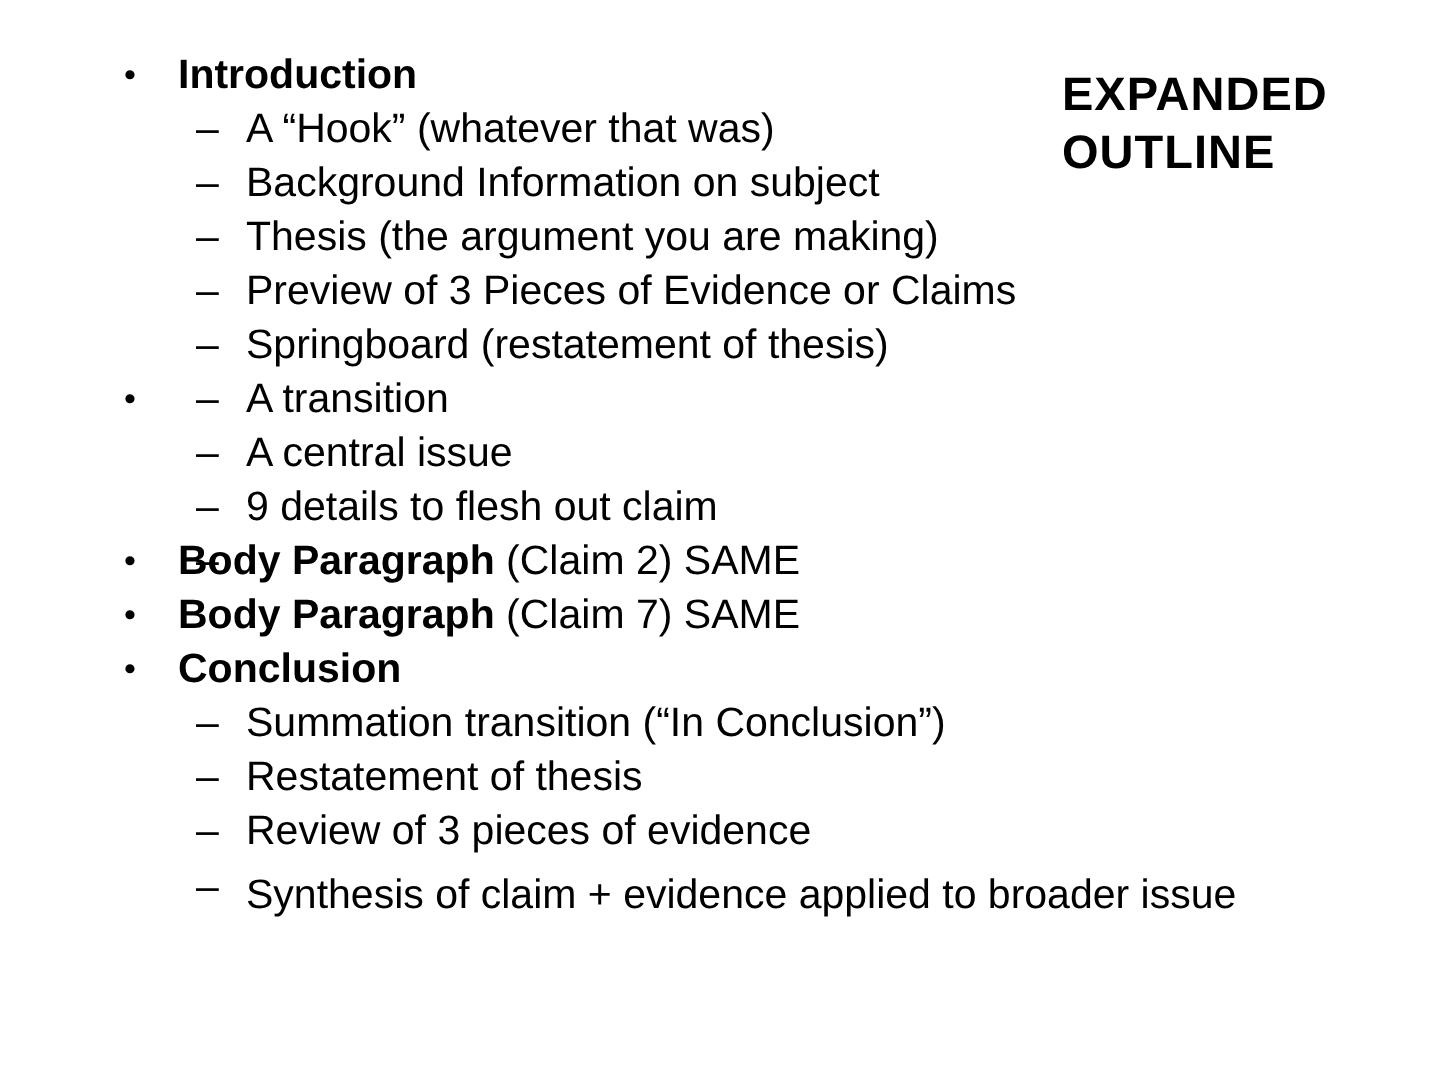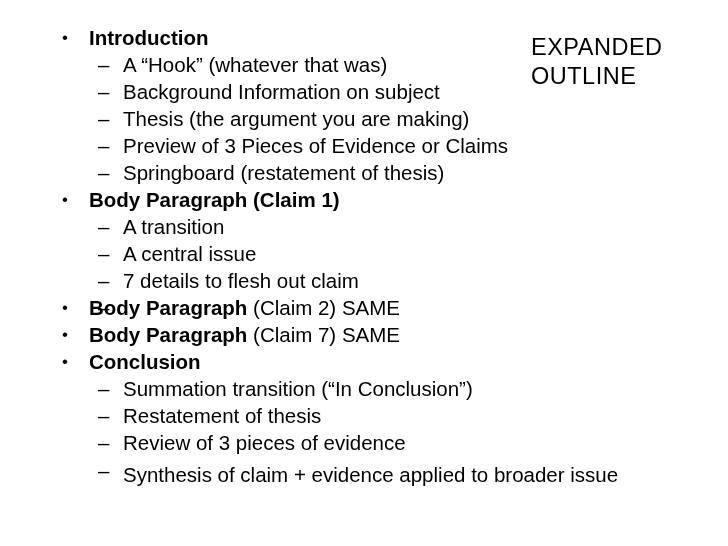--- a/index.html
+++ b/index.html
@@ -16,21 +16,21 @@
     font-family: "Liberation Sans", "DejaVu Sans", sans-serif;
     color: #000000;
   }
   .slide-title {
     position: absolute;
     left: 531px;
     top: 33px;
     width: 185px;
     font-size: 23.5px;
     line-height: 29px;
-    font-weight: 400;
+    font-weight: 700;
     color: #000000;
     letter-spacing: 0.5px;
   }
   .outline-list {
     position: absolute;
     left: 0;
     top: 24px;
     width: 728px;
   }
   .outline-item {
@@ -83,33 +83,33 @@
       <div class="outline-item level-2">
     <span class="marker">–</span>
     <span class="bold-part"></span><span class="regular-part">Preview of 3 Pieces of Evidence or Claims</span>
   </div>
       <div class="outline-item level-2">
     <span class="marker">–</span>
     <span class="bold-part"></span><span class="regular-part">Springboard (restatement of thesis)</span>
   </div>
       <div class="outline-item level-1">
     <span class="marker">•</span>
-    <span class="bold-part">Body Paragraph (Claim 1)</span><span class="regular-part"></span>
+    <span class="regular-part"></span>
   </div>
       <div class="outline-item level-2">
     <span class="marker">–</span>
     <span class="bold-part"></span><span class="regular-part">A transition</span>
   </div>
       <div class="outline-item level-2">
     <span class="marker">–</span>
     <span class="bold-part"></span><span class="regular-part">A central issue</span>
   </div>
       <div class="outline-item level-2">
     <span class="marker">–</span>
-    <span class="bold-part"></span><span class="regular-part">7 details to flesh out claim</span>
+    <span class="bold-part"></span><span class="regular-part">9 details to flesh out claim</span>
   </div>
       <div class="outline-item level-2">
     <span class="marker">–</span>
     <span class="bold-part"></span>
   </div>
       <div class="outline-item level-1">
     <span class="marker">•</span>
     <span class="bold-part">Body Paragraph</span><span class="regular-part"> (Claim 2) SAME</span>
   </div>
       <div class="outline-item level-1">

